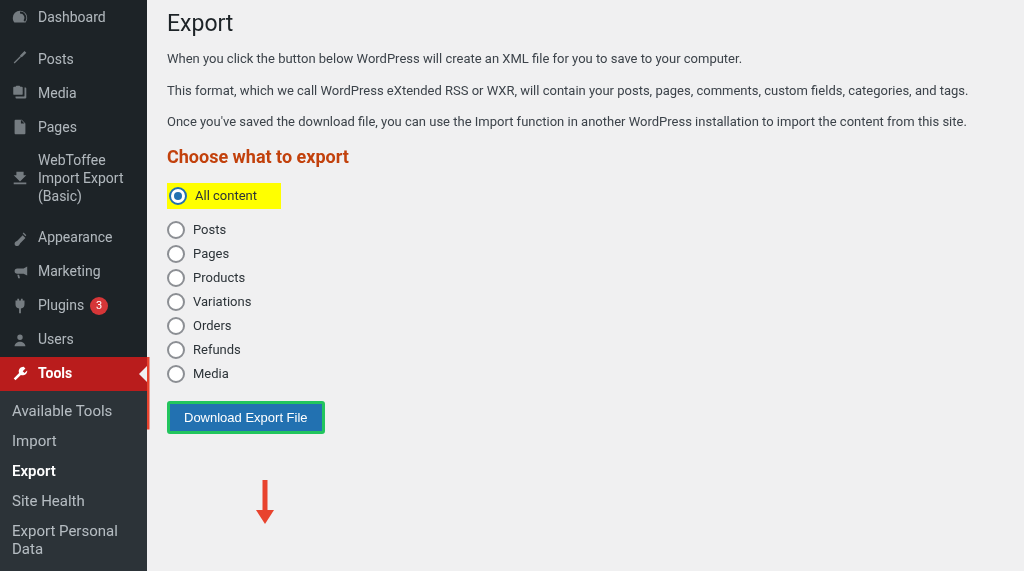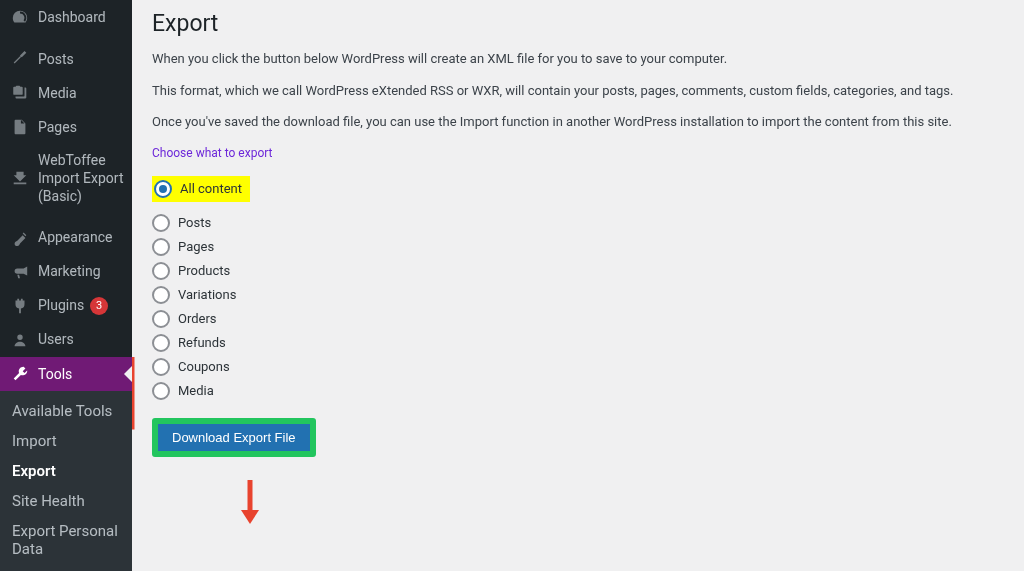--- a/index.html
+++ b/index.html
@@ -9,21 +9,21 @@
       color: #3c434a;
       background: #f0f0f1;
       display: flex;
       width: 1024px;
       height: 571px;
       overflow: hidden;
     }
 
     
     .sidebar {
-      width: 132px;
+      width: 147px;
       background: #1d2327;
       color: #f0f0f1;
       flex-shrink: 0;
       height: 100%;
       overflow-y: auto;
     }
     .menu-item {
       display: flex;
       align-items: center;
       padding: 7px 8px 7px 10px;
@@ -36,24 +36,23 @@
       width: 20px;
       height: 20px;
       display: flex;
       align-items: center;
       justify-content: center;
       margin-right: 8px;
       flex-shrink: 0;
       opacity: 0.6;
     }
     .menu-item.active {
-      background: #701a75;
+      background: #b91c1c;
       color: #fff;
-      font-weight: 400;
-      align-items: flex-end;
+      font-weight: 700;
     }
     .menu-item.active .icon { opacity: 1; }
     .menu-item.active::after {
       content: '';
       position: absolute;
       right: 0;
       top: 50%;
       transform: translateY(-50%);
       border: 8px solid transparent;
       border-right-color: #f0f0f1;
@@ -101,34 +100,34 @@
       color: #1d2327;
       margin: 0 0 5px 0;
     }
     .content p {
       font-size: 13px;
       color: #3c434a;
       margin: 12px 0;
       line-height: 1.5;
     }
     h2 {
-      font-size: 12px;
-      font-weight: 400;
-      color: #6d28d9;
+      font-size: 18px;
+      font-weight: 700;
+      color: #c2410c;
       margin: 14px 0 10px 0;
     }
     .radio-row {
       display: flex;
       align-items: center;
       margin: 6px 0;
     }
     .radio-row.highlighted {
       background: #ffff00;
       display: inline-flex;
-      padding: 4px 8px 4px 2px;
+      padding: 4px 24px 4px 2px;
     }
     .radio-circle {
       width: 18px;
       height: 18px;
       border: 2px solid #8c8f94;
       border-radius: 50%;
       margin-right: 8px;
       background: #fff;
       display: flex;
       align-items: center;
@@ -150,21 +149,21 @@
       color: #2c3338;
     }
     .description {
       font-size: 13px;
       color: #646970;
       margin: 6px 0 10px 0;
     }
     .button-primary {
       background: #2271b1;
       color: #fff;
-      border: 6px solid #22c55e;
+      border: 3px solid #22c55e;
       padding: 6px 14px;
       font-size: 13px;
       border-radius: 3px;
       cursor: pointer;
       margin-top: 12px;
     }
 
     
     .arrow-annotation {
       position: absolute;
@@ -312,24 +311,20 @@
   <label class="radio-row">
     <span class="radio-circle"></span>
     <span class="radio-label">Orders</span>
   </label>
   <label class="radio-row">
     <span class="radio-circle"></span>
     <span class="radio-label">Refunds</span>
   </label>
   <label class="radio-row">
     <span class="radio-circle"></span>
-    <span class="radio-label">Coupons</span>
-  </label>
-  <label class="radio-row">
-    <span class="radio-circle"></span>
     <span class="radio-label">Media</span>
   </label>
 
   <button class="button-primary">Download Export File</button>
 
   
   <svg class="arrow-annotation" style="left:-95px; top:352px;" width="110" height="90" viewBox="0 0 110 90">
     <path d="M95 5 L95 75 L25 75" stroke="#e8432e" stroke-width="5" fill="none"></path>
     <path d="M25 75 L38 67 L38 83 Z" fill="#e8432e"></path>
   </svg>

